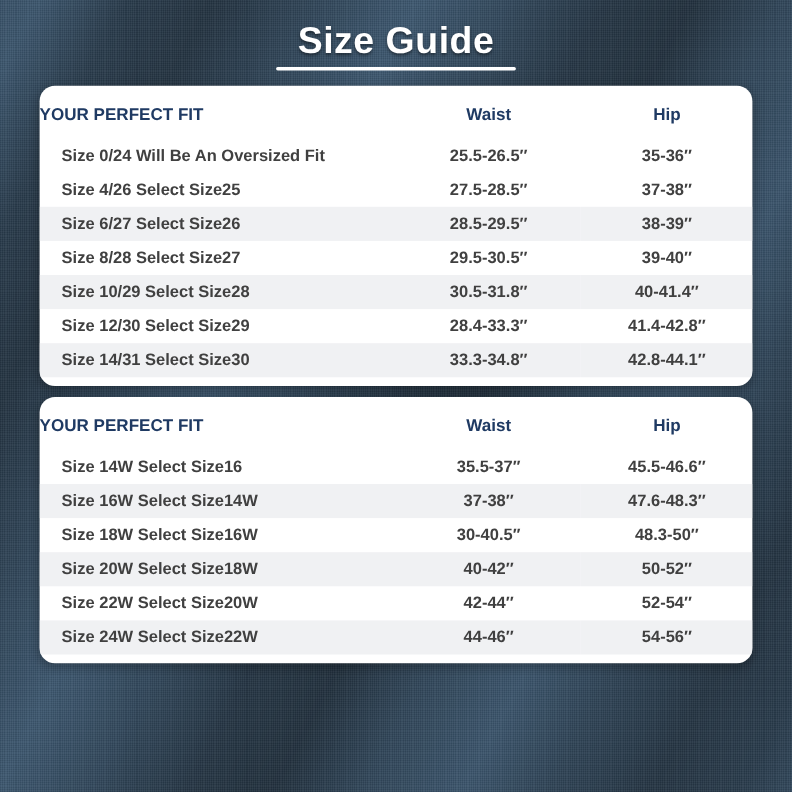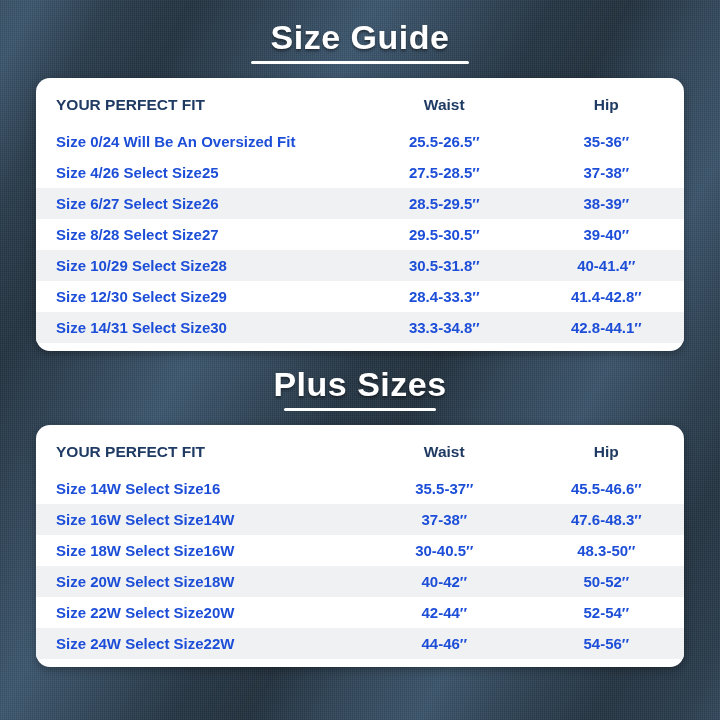--- a/index.html
+++ b/index.html
@@ -116,24 +116,23 @@
   }
   thead th {
     color: #1f3a63;
     font-size: 15.5px;
     font-weight: bold;
     padding: 12px 0 12px 0;
     text-align: center;
   }
   thead th.left {
     text-align: left;
-    padding-left: 20px;
   }
   tbody td {
-    color: #1d4ed8;
+    color: #404040;
     font-size: 15px;
     font-weight: bold;
     padding: 7px 0 7px 0;
     text-align: center;
     white-space: nowrap;
   }
   tbody td.left {
     text-align: left;
     padding-left: 20px;
   }
@@ -209,24 +208,20 @@
           </tr>
           <tr class="alt">
             <td class="left">Size 14/31 Select Size30</td>
             <td>33.3-34.8′′</td>
             <td>42.8-44.1′′</td>
           </tr>
         </tbody>
       </table>
     </div>
 
-    <h1 class="title title-plus">
-      <span>Plus Sizes</span>
-      <span class="underline"></span>
-    </h1>
 
     <div class="card">
       <table>
         <colgroup>
             <col class="c1">
             <col class="c2">
             <col class="c3">
           </colgroup>
         <thead>
           <tr>

